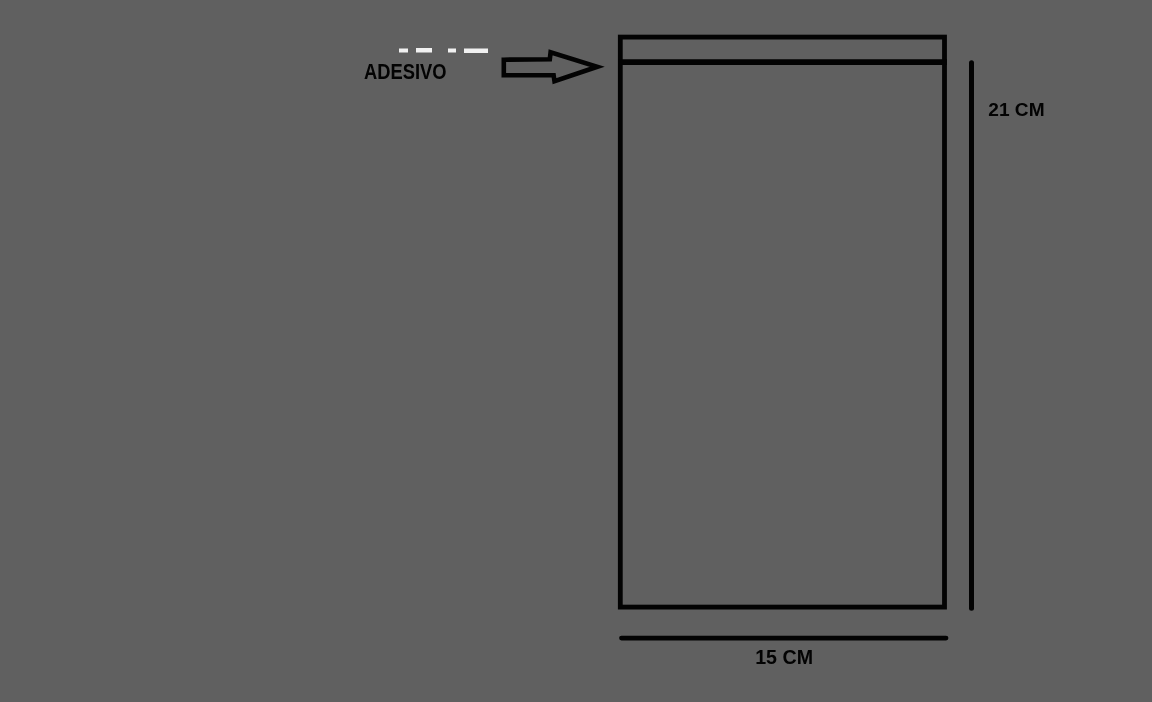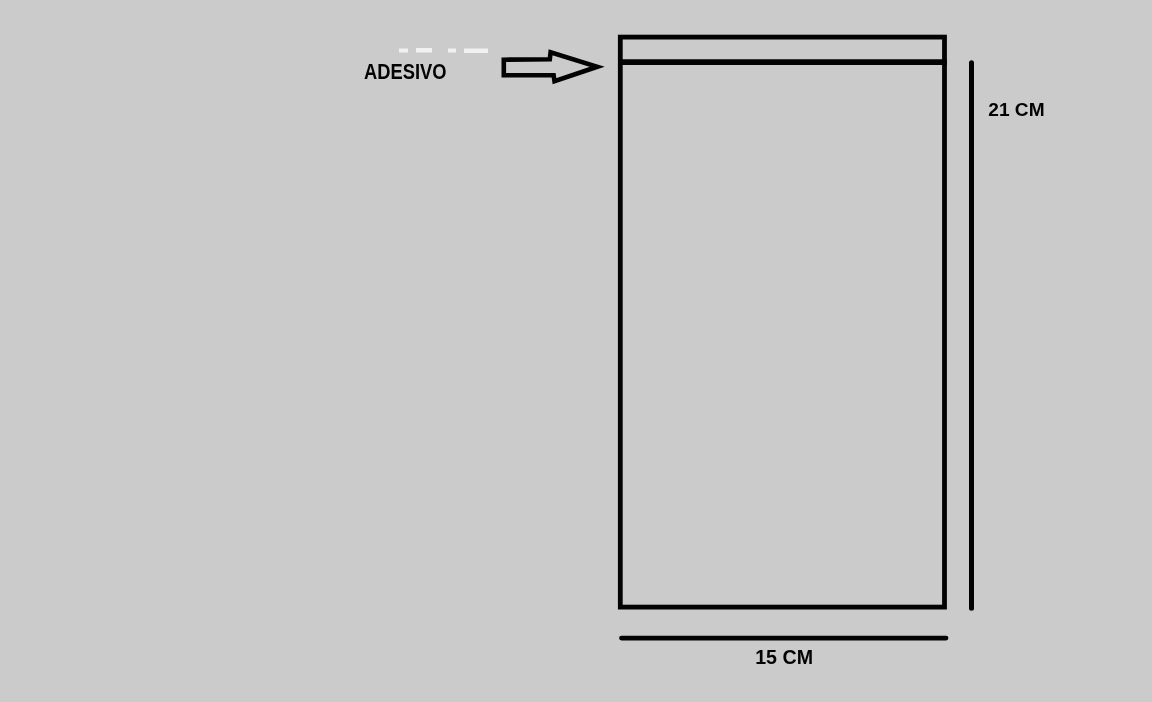--- a/index.html
+++ b/index.html
@@ -1,16 +1,16 @@
 <!DOCTYPE html>
 <html><head>
 <meta charset="utf-8">
 <style>
   html,body{margin:0;padding:0;background:#ffffff;}
-  .stage{position:relative;width:1152px;height:702px;background:#5eead4;overflow:hidden;filter:grayscale(1);}
+  .stage{position:relative;width:1152px;height:702px;background:#0f766e;overflow:hidden;filter:grayscale(1);}
   svg text{font-family:"Liberation Sans",sans-serif;font-weight:bold;fill:#030303;}
 </style>
 </head>
 <body>
 <div class="stage">
 <svg width="1152" height="702" viewBox="0 0 1152 702" xmlns="http://www.w3.org/2000/svg">
 
   <g fill="#f3f1ef">
     <rect x="399" y="48.5" width="9" height="4"></rect>
     <rect x="416" y="48" width="16" height="4.5"></rect>

